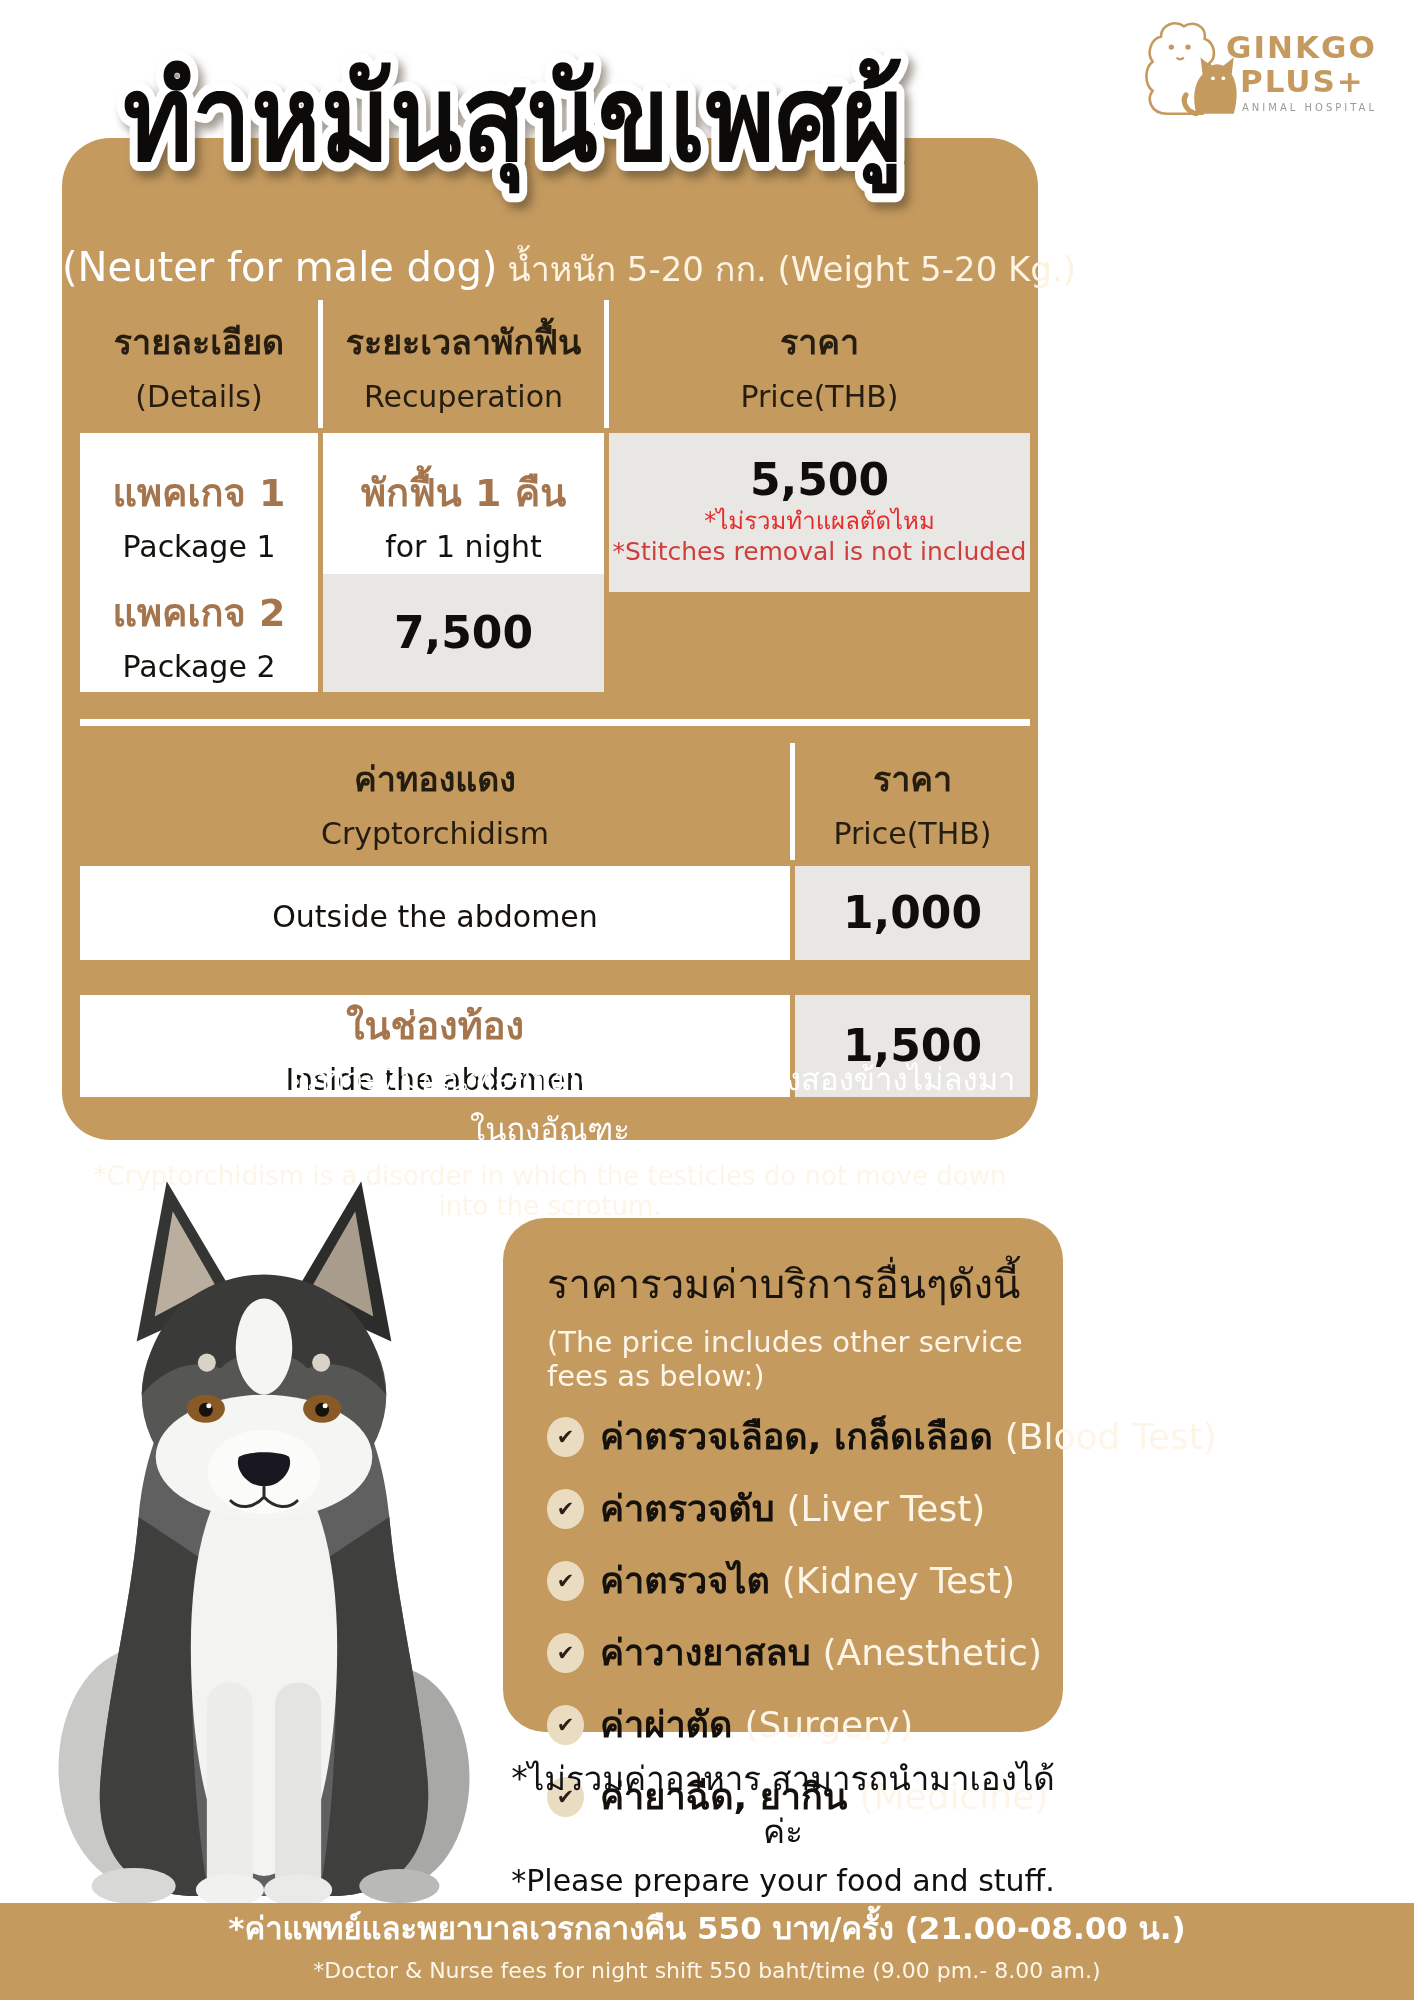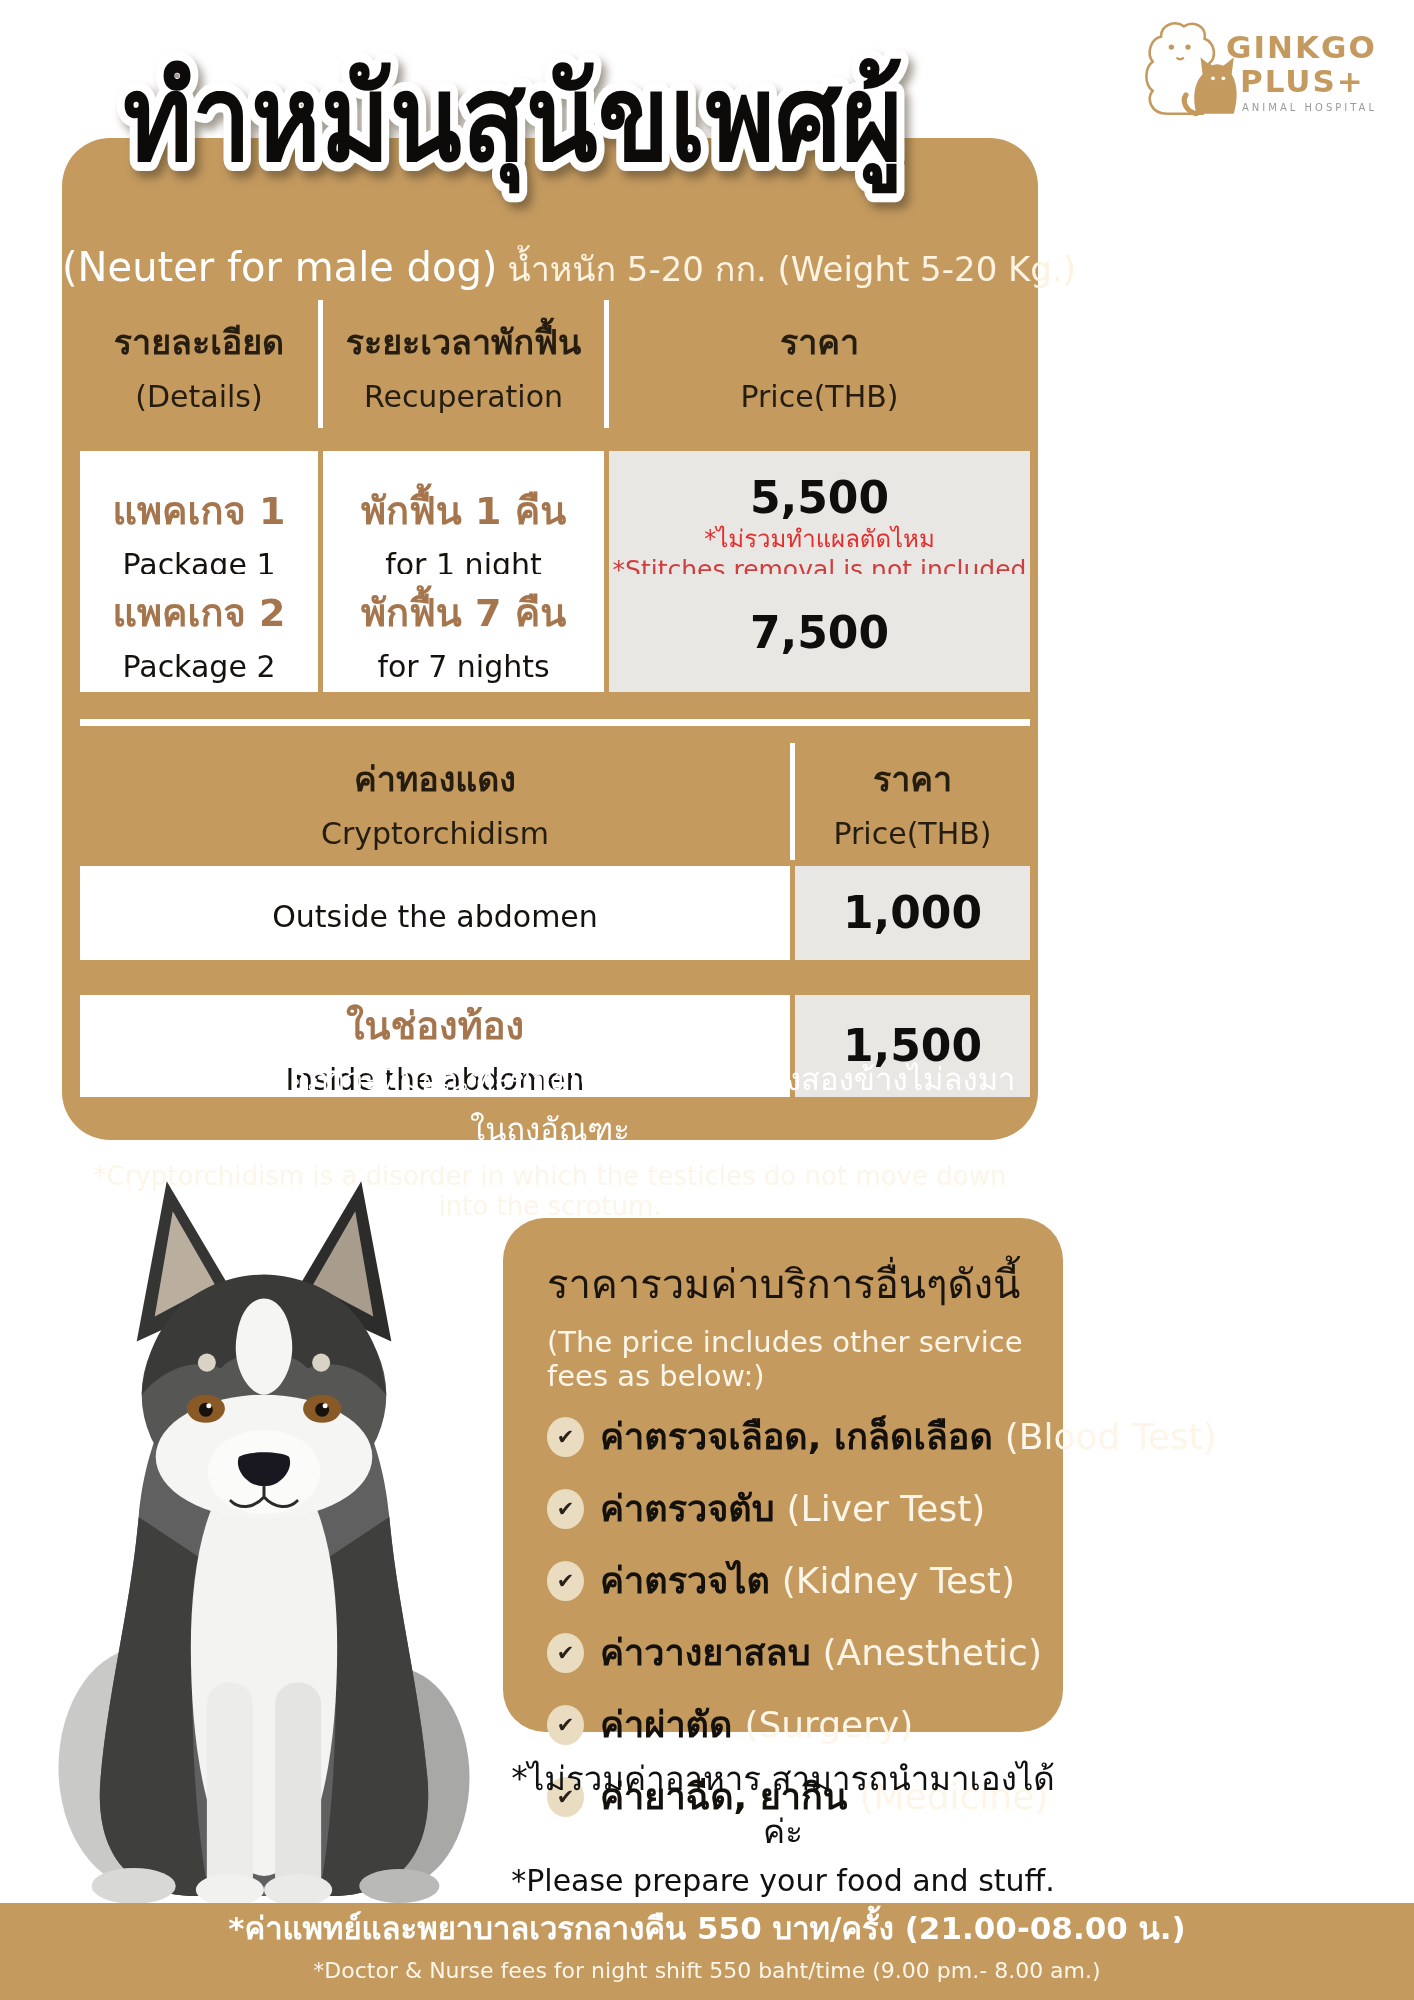--- a/index.html
+++ b/index.html
@@ -23,21 +23,21 @@
   
   .subtitle{position:absolute;left:62px;top:242px;width:976px;text-align:center;color:#ffffff;z-index:2;white-space:nowrap;}
   .subtitle .en{font-size:40px;}
   .subtitle .wt{font-size:34px;color:#fdf3e0;margin-left:10px;}
 
   
   .grid{position:absolute;left:80px;width:950px;display:grid;column-gap:5px;z-index:2;}
   .t1{grid-template-columns:238px 281px 421px;}
   .t2{grid-template-columns:710px 235px;}
   .t1-header{top:300px;height:128px;background:#ffffff;}
-  .t1-row1{top:451px;height:159px;}
+  .t1-row1{top:433px;height:159px;}
   .t1-row2{top:574px;height:118px;}
   .t2-header{top:743px;height:117px;background:#ffffff;}
   .t2-rowa{top:866px;height:94px;}
   .t2-rowb{top:995px;height:94px;}
   .cell{display:flex;flex-direction:column;align-items:center;justify-content:center;text-align:center;}
   .c-tan{background:#c49a5f;}
   .c-white{background:#ffffff;}
   .c-gray{background:#e9e7e4;}
   .h-thai{font-size:34px;color:#261d11;font-weight:700;}
   .h-en{font-size:30px;color:#261d11;margin-top:10px;}
@@ -137,24 +137,20 @@
       <div class="price-big">5,500</div>
       <div class="note-red-th">*ไม่รวมทำแผลตัดไหม</div>
       <div class="note-red-en">*Stitches removal is not included</div>
     </div>
   </div>
 
   <div class="grid t1 t1-row2">
     <div class="cell c-white">
       <div class="pkg-thai">แพคเกจ 2</div>
       <div class="pkg-en">Package 2</div>
-    </div>
-    <div class="cell c-white">
-      <div class="pkg-thai">พักฟื้น 7 คืน</div>
-      <div class="pkg-en">for 7 nights</div>
     </div>
     <div class="cell c-gray">
       <div class="price-big">7,500</div>
     </div>
   </div>
 
   <div class="sep"></div>
 
   <div class="grid t2 t2-header">
     <div class="cell c-tan">

